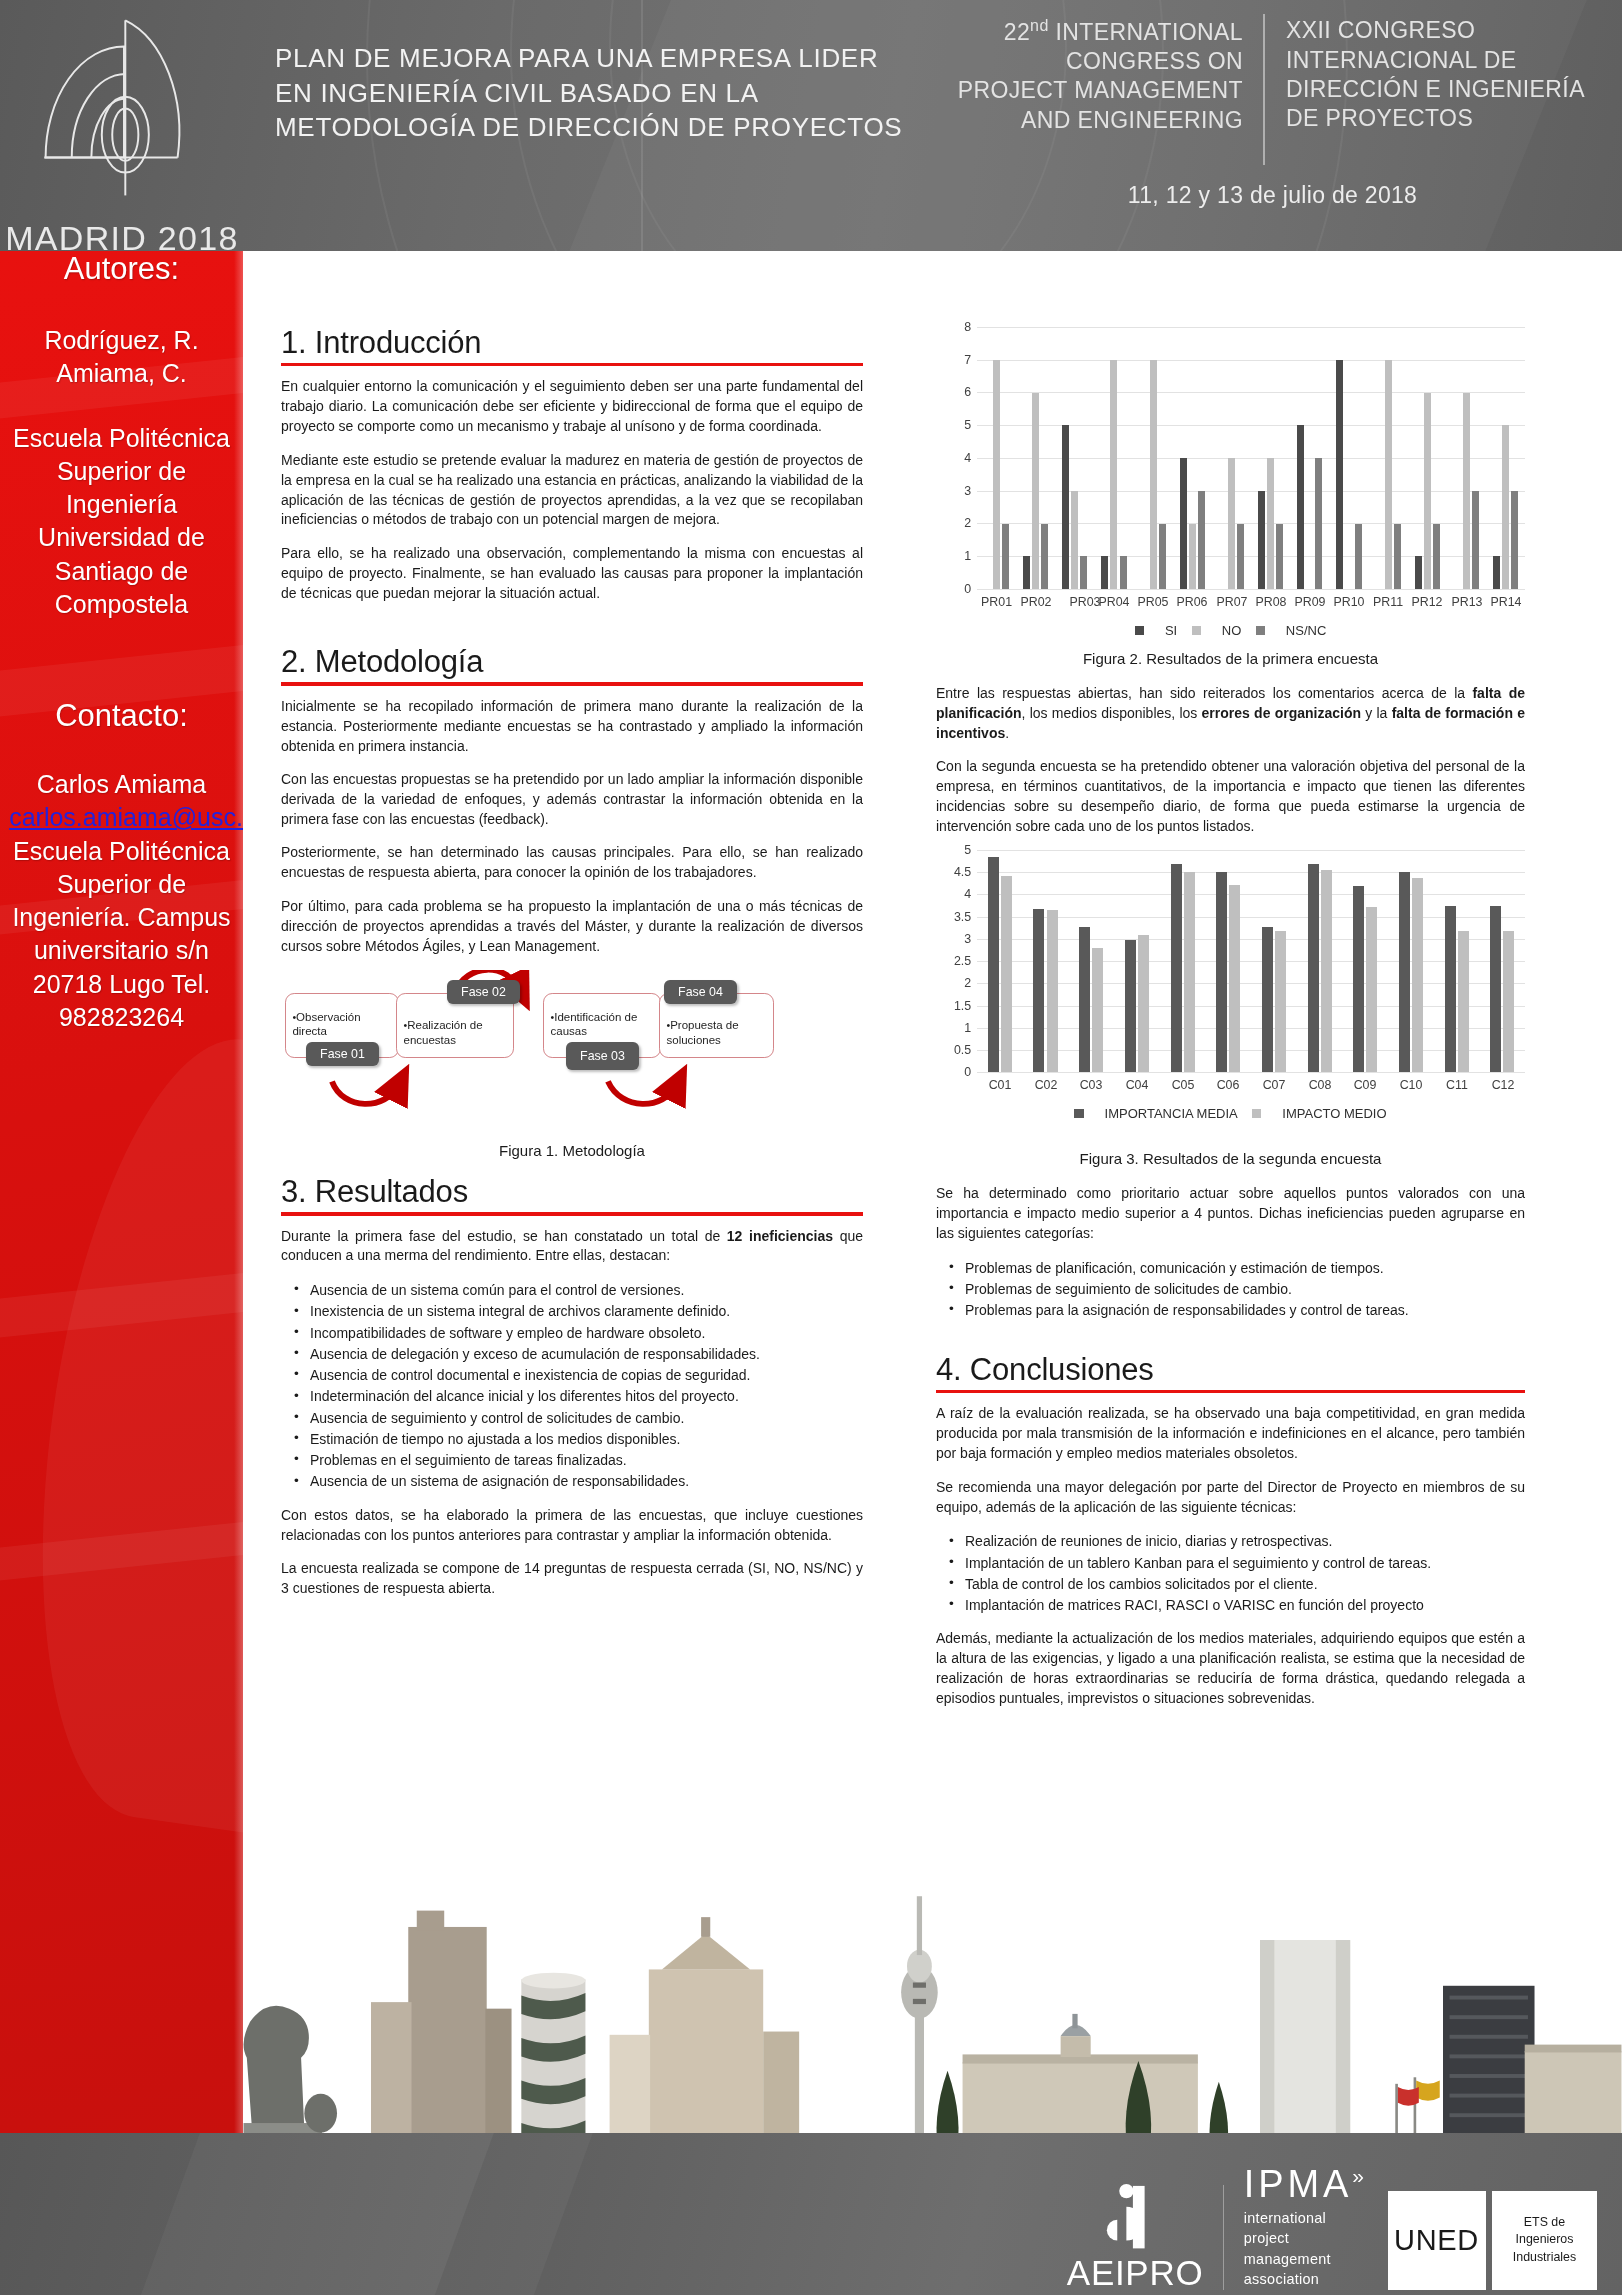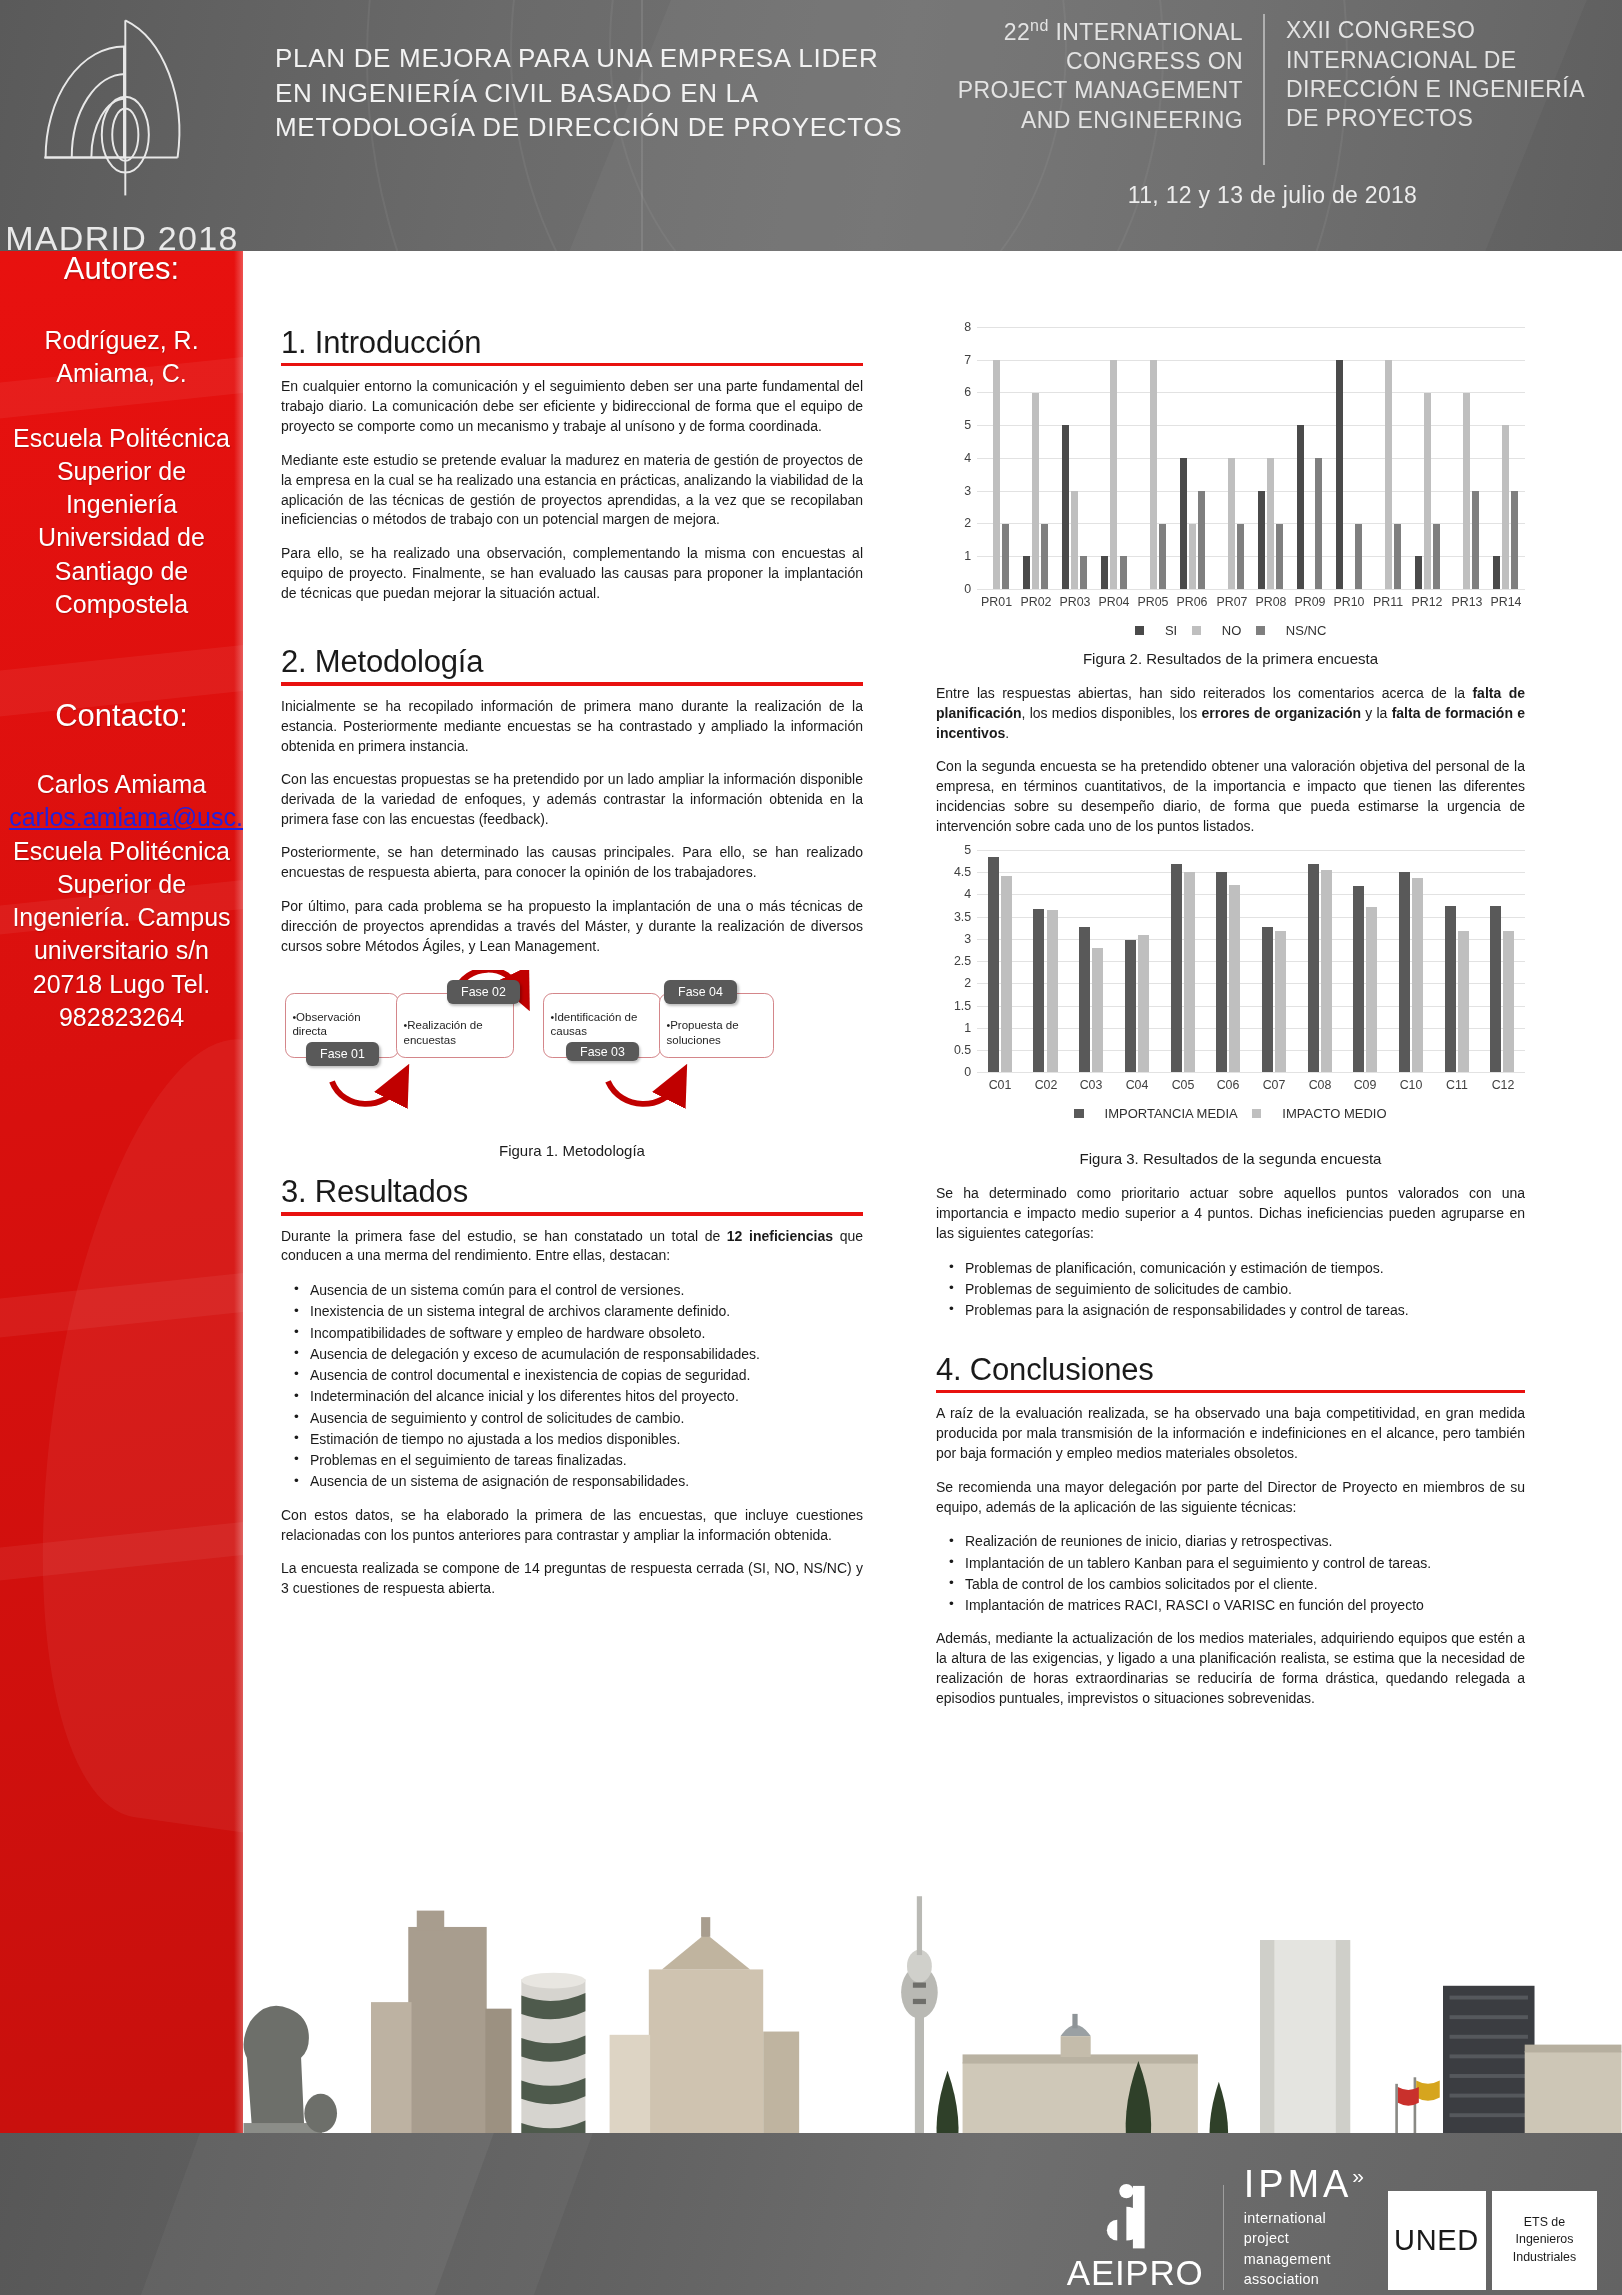--- a/index.html
+++ b/index.html
@@ -359,21 +359,21 @@
     <div class="phase-card" style="left:115px; top:23px; width:118px; height:65px;">
       <div class="bullet-txt" style="top:24px">Realización de encuestas</div>
     </div>
     <div class="phase-tab" style="left:122px; top:9.8px; width:73px; height:23.6px;margin-left:44px;">
       <span>Fase 02</span>
     </div>
 
     <div class="phase-card" style="left:262px; top:23px; width:118px; height:65px;">
       <div class="bullet-txt" style="top:15.7px">Identificación de causas</div>
     </div>
-    <div class="phase-tab" style="left:285px; top:72px; width:73px; height:19px;">
+    <div class="phase-tab" style="left:285px; top:72px; width:73px; height:28px;">
       <span>Fase 03</span>
     </div>
 
     <div class="phase-card" style="left:378px; top:23px; width:115px; height:65px;">
       <div class="bullet-txt" style="top:24px">Propuesta de soluciones</div>
     </div>
     <div class="phase-tab" style="left:383px; top:9.8px; width:73px; height:23.6px;">
       <span>Fase 04</span>
     </div>
   </div>
@@ -425,21 +425,21 @@
         <div class="bar" style="left: 16px; width: 7.2px; height: 229px; background: rgb(191, 191, 191);"></div>
         <div class="bar" style="left: 25px; width: 7.2px; height: 65px; background: rgb(127, 127, 127);"></div>
         <div class="xlab" style="left: 19.6px;">PR01</div>
         <div class="bar" style="left: 46px; width: 7.2px; height: 33px; background: rgb(74, 74, 74);"></div>
         <div class="bar" style="left: 55px; width: 7.2px; height: 196px; background: rgb(191, 191, 191);"></div>
         <div class="bar" style="left: 64px; width: 7.2px; height: 65px; background: rgb(127, 127, 127);"></div>
         <div class="xlab" style="left: 59px;">PR02</div>
         <div class="bar" style="left: 85px; width: 7.2px; height: 164px; background: rgb(74, 74, 74);"></div>
         <div class="bar" style="left: 94px; width: 7.2px; height: 98px; background: rgb(191, 191, 191);"></div>
         <div class="bar" style="left: 103px; width: 7.2px; height: 33px; background: rgb(127, 127, 127);"></div>
-        <div class="xlab" style="left: 98px;">PR03</div>
+        <div class="xlab" style="left: 108px;">PR03</div>
         <div class="bar" style="left: 124px; width: 7.2px; height: 33px; background: rgb(74, 74, 74);"></div>
         <div class="bar" style="left: 133px; width: 7.2px; height: 229px; background: rgb(191, 191, 191);"></div>
         <div class="bar" style="left: 143px; width: 7.2px; height: 33px; background: rgb(127, 127, 127);"></div>
         <div class="xlab" style="left: 137px;">PR04</div>
         <div class="bar" style="left: 173px; width: 7.2px; height: 229px; background: rgb(191, 191, 191);"></div>
         <div class="bar" style="left: 182px; width: 7.2px; height: 65px; background: rgb(127, 127, 127);"></div>
         <div class="xlab" style="left: 176px;">PR05</div>
         <div class="bar" style="left: 203px; width: 7.2px; height: 131px; background: rgb(74, 74, 74);"></div>
         <div class="bar" style="left: 212px; width: 7.2px; height: 65px; background: rgb(191, 191, 191);"></div>
         <div class="bar" style="left: 221px; width: 7.2px; height: 98px; background: rgb(127, 127, 127);"></div>

